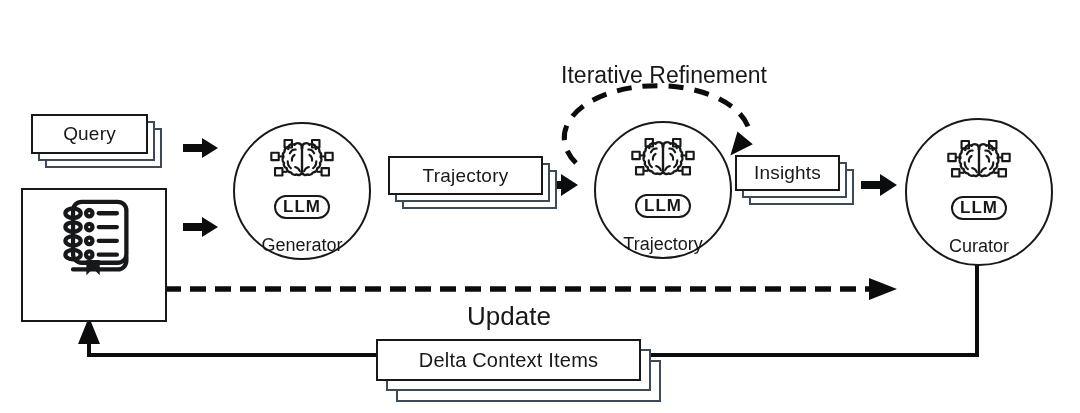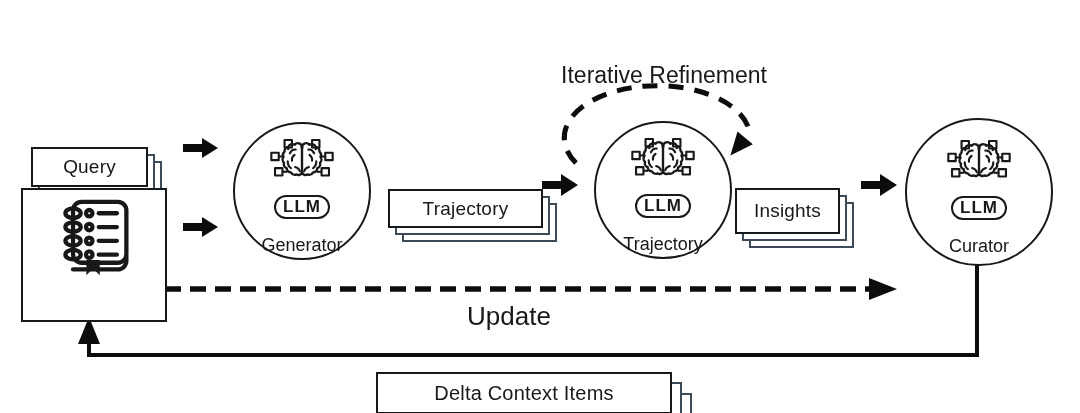--- a/index.html
+++ b/index.html
@@ -3,33 +3,33 @@
 <meta charset="utf-8">
 <style>
   html,body{margin:0;padding:0;background:#ffffff;}
   body{font-family:"Liberation Sans", sans-serif; color:#16181a;}
   #canvas{position:relative;width:1080px;height:413px;background:#ffffff;overflow:hidden;}
 
   
   #wires{position:absolute;left:0;top:0;z-index:1;}
 
   
-  .stack{position:absolute;z-index:2;margin-top:33px;}
+  .stack{position:absolute;z-index:2;}
   .stack .layer{position:absolute;inset:0;background:#ffffff;border:2px solid #3d4a57;}
   .stack .back2{transform:translate(14px,14px);}
   .stack .back1{transform:translate(7px,7px);}
   .stack.big .back2{transform:translate(20px,21px);}
   .stack.big .back1{transform:translate(10px,10px);}
   .stack .front{position:absolute;inset:0;background:#ffffff;border:2.5px solid #16181a;
     display:flex;align-items:center;justify-content:center;}
   .boxlabel{font-size:19px;letter-spacing:.2px;white-space:nowrap;}
   .stack-query{left:31px;top:114px;width:117px;height:40px;}
   .stack-trajectory{left:388px;top:156px;width:131px;height:39px;padding-left:24px;}
-  .stack-insights{left:735px;top:155px;width:105px;height:46px;}
-  .stack-delta{left:376px;top:339px;width:296px;height:42px;}
+  .stack-insights{left:735px;top:155px;width:105px;height:36px;}
+  .stack-delta{left:376px;top:339px;width:265px;height:42px;}
   .stack-delta .boxlabel{font-size:20px;}
 
   
   .playbook{position:absolute;left:21px;top:188px;width:142px;height:130px;z-index:2;
     background:#ffffff;border:2.5px solid #16181a;display:flex;flex-direction:column;align-items:center;}
   .playbook svg{margin-top:8px;}
   .pb-label{font-size:19px;line-height:20px;text-align:center;}
 
   
   .node{position:absolute;z-index:2;background:#ffffff;border:2.5px solid #16181a;border-radius:50%;

